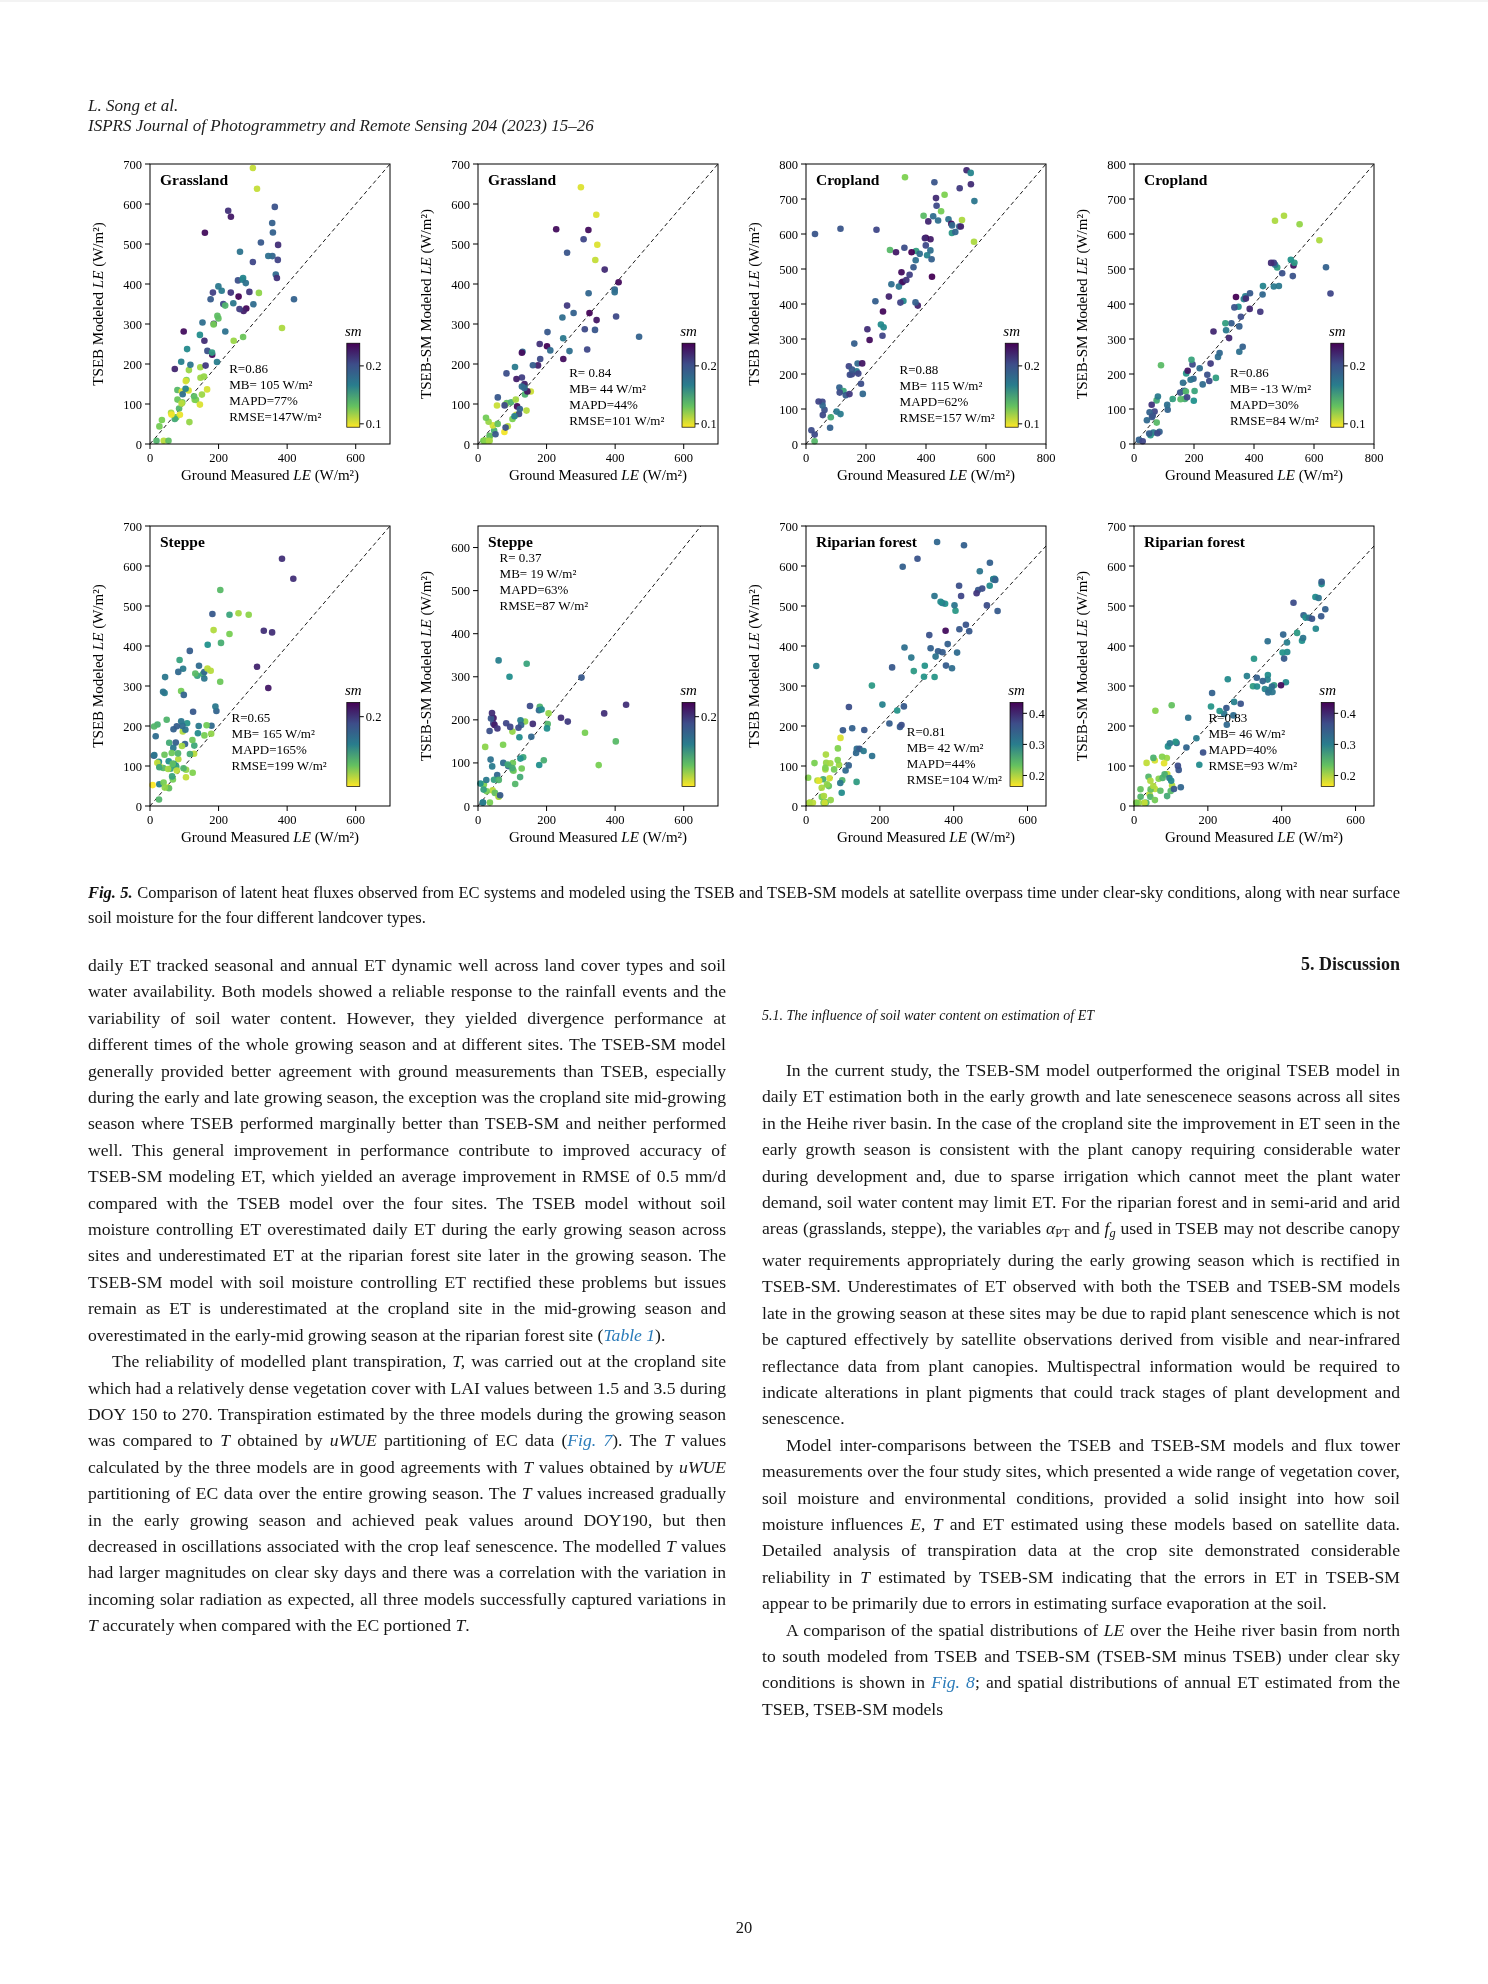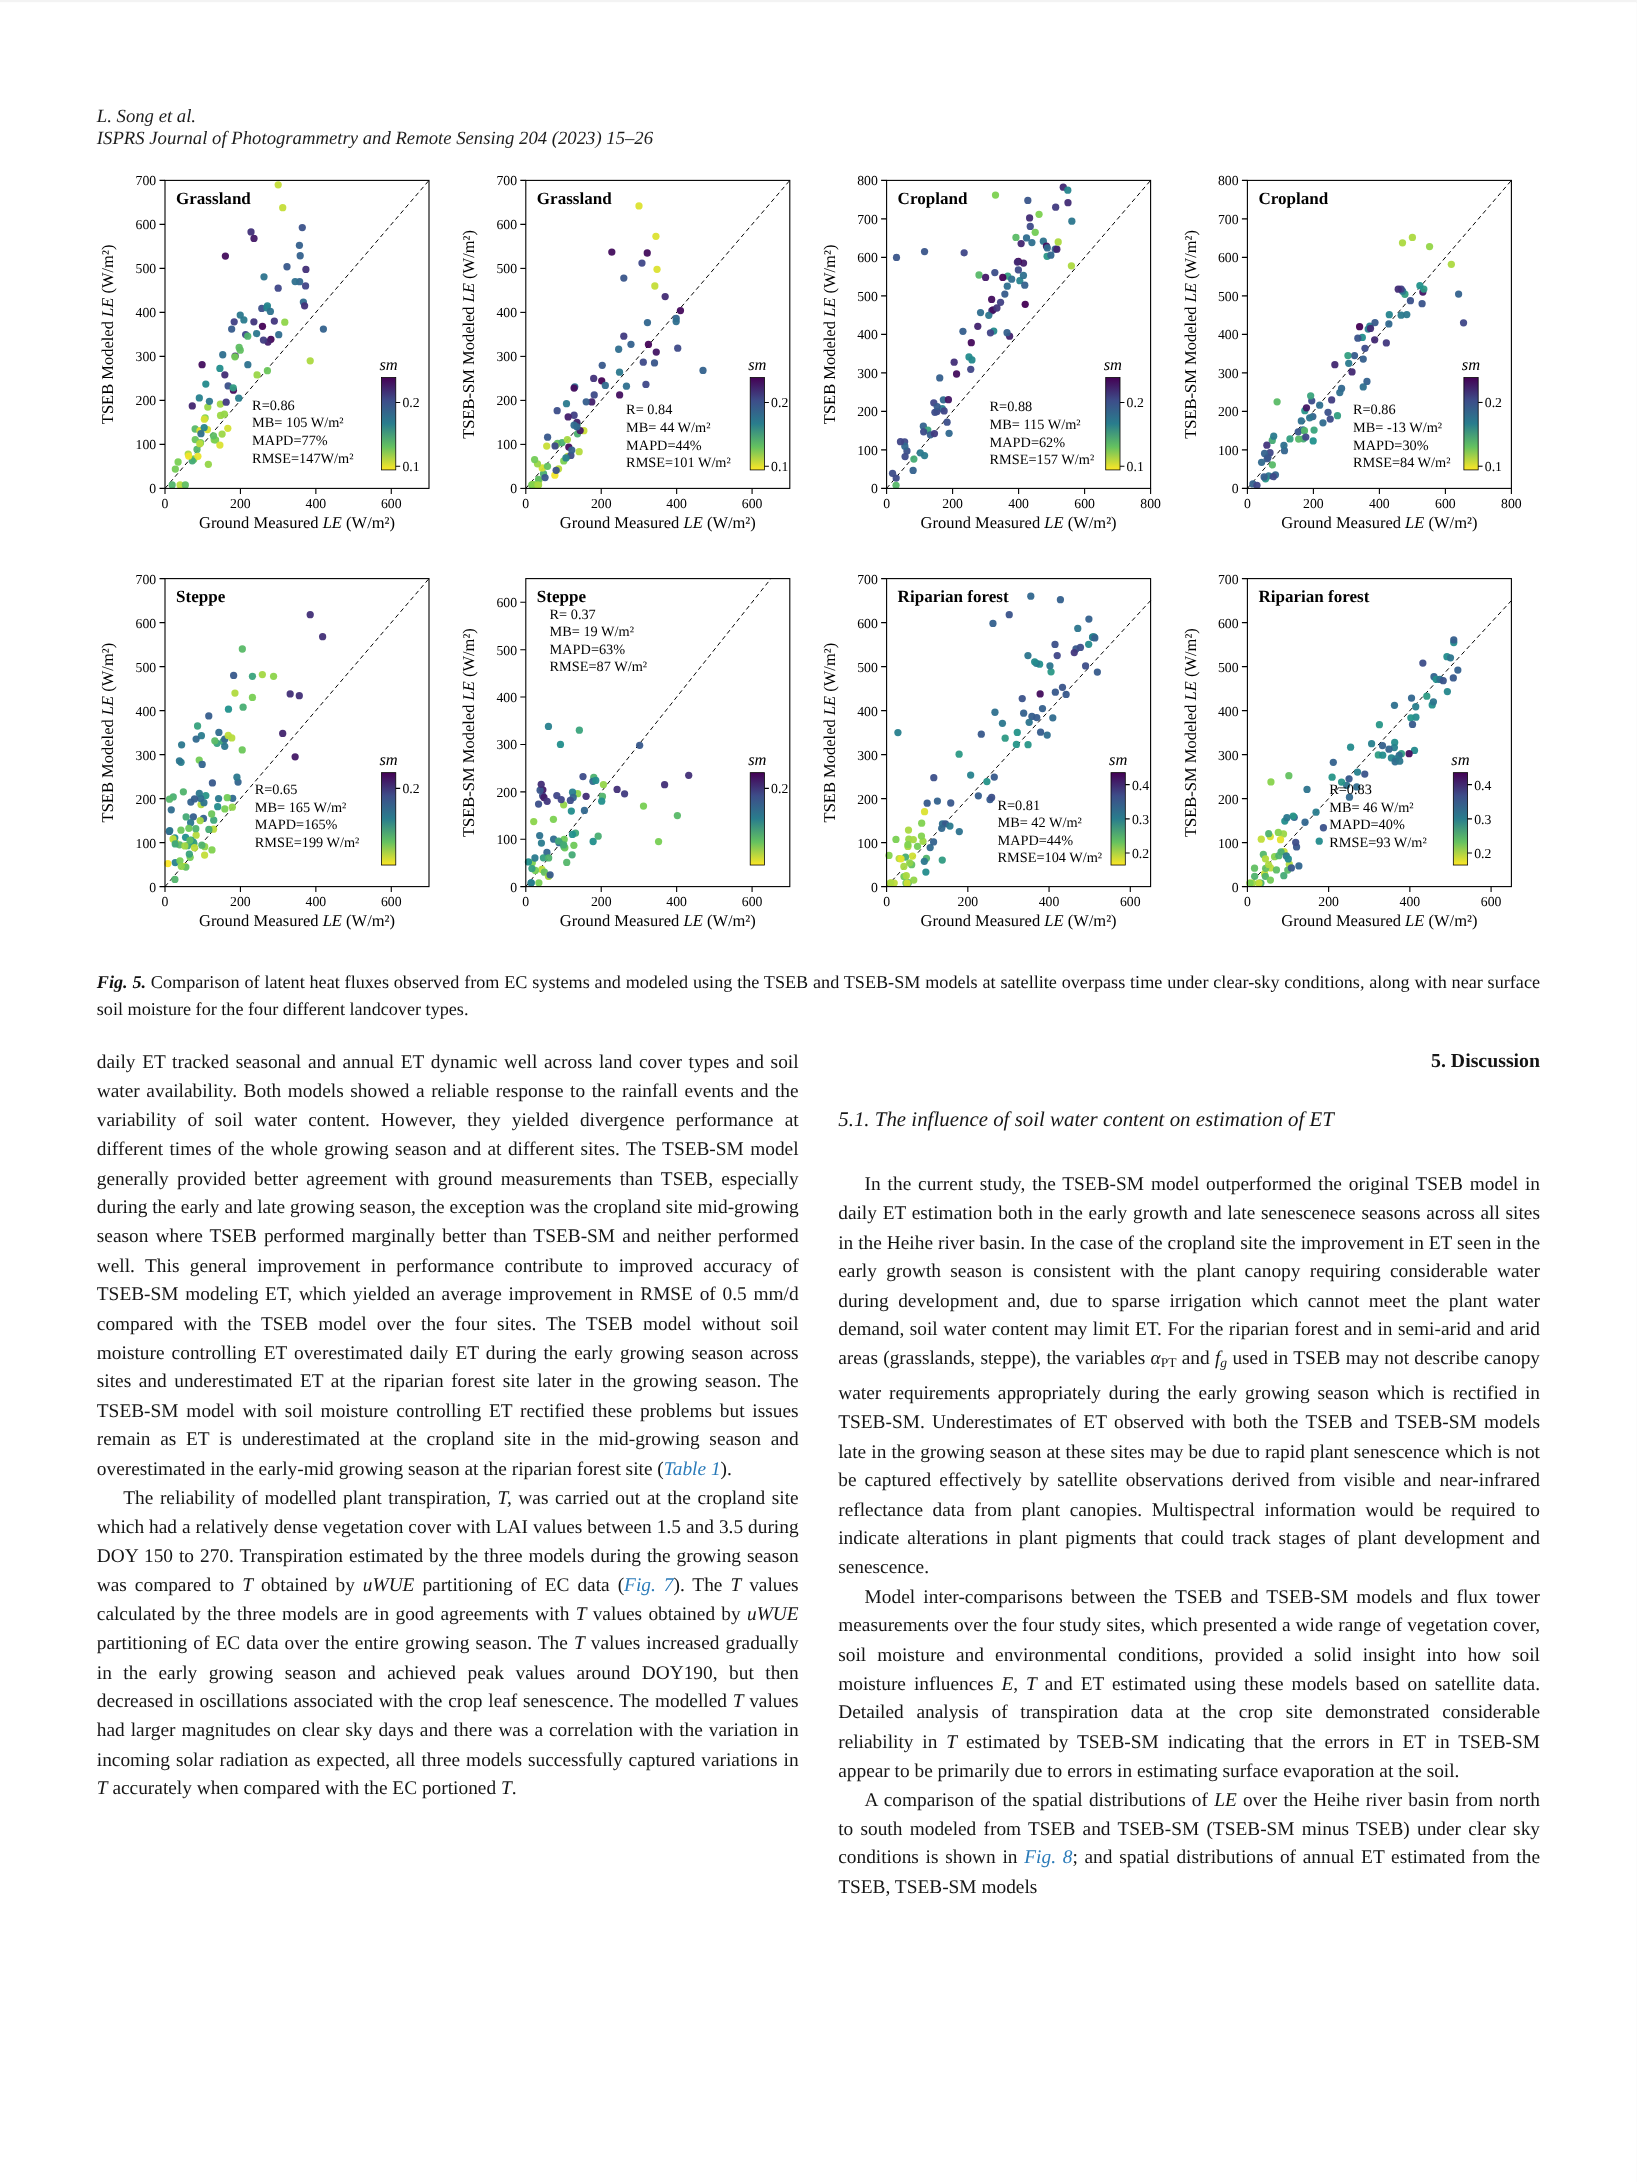--- a/index.html
+++ b/index.html
@@ -10,21 +10,21 @@
           justify-content:space-between;font-style:italic;font-size:17px;color:#1d1d1d;flex-direction:column;}
   .figure{position:absolute;top:128px;left:88px;width:1312px;}
   #plots{display:grid;grid-template-columns:repeat(4,328px);}
   #plots svg{display:block;}
   .caption{margin:26px 0 0 0;font-size:16.5px;line-height:25px;text-align:justify;color:#111;}
   .columns{position:absolute;top:950px;left:88px;width:1312px;display:grid;
            grid-template-columns:1fr 1fr;column-gap:36px;}
   .blk-p{margin:0;font-size:17.6px;line-height:26.4px;text-align:justify;}
   .blk-p.indent{text-indent:24px;}
   .blk-h2{margin:2px 0 33px 0;font-size:18px;font-weight:bold;text-align:right;}
-  .blk-h3{margin:0 0 33px 0;font-size:19px;font-style:italic;}
+  .blk-h3{margin:0 0 33px 0;font-size:14px;font-style:italic;}
   .seg-i{font-style:italic;}
   .seg-b{font-weight:bold;font-style:italic;}
   .seg-link{color:var(--link,#2b7bb9);font-style:italic;}
   .seg-sub{font-size:0.7em;vertical-align:-0.25em;}
   .seg-isub{font-size:0.7em;vertical-align:-0.25em;font-style:italic;}
   .pageno{position:absolute;top:1916px;left:0;width:100%;text-align:center;font-size:16.5px;}
 </style>
 </head>
 <body>
 
@@ -1143,13 +1143,14 @@
       </div>
     <div class="col">
         <div class="blk-h2"><span>5. Discussion</span></div>
         <div class="blk-h3"><span>5.1. The influence of soil water content on estimation of ET</span></div>
         <p class="blk-p indent"><span>In the current study, the TSEB-SM model outperformed the original TSEB model in daily ET estimation both in the early growth and late senescenece seasons across all sites in the Heihe river basin. In the case of the cropland site the improvement in ET seen in the early growth season is consistent with the plant canopy requiring considerable water during development and, due to sparse irrigation which cannot meet the plant water demand, soil water content may limit ET. For the riparian forest and in semi-arid and arid areas (grasslands, steppe), the variables </span><span class="seg-i">α</span><span class="seg-sub">PT</span><span> and </span><span class="seg-i">f</span><span class="seg-isub">g</span><span> used in TSEB may not describe canopy water requirements appropriately during the early growing season which is rectified in TSEB-SM. Underestimates of ET observed with both the TSEB and TSEB-SM models late in the growing season at these sites may be due to rapid plant senescence which is not be captured effectively by satellite observations derived from visible and near-infrared reflectance data from plant canopies. Multispectral information would be required to indicate alterations in plant pigments that could track stages of plant development and senescence.</span></p>
         <p class="blk-p indent"><span>Model inter-comparisons between the TSEB and TSEB-SM models and flux tower measurements over the four study sites, which presented a wide range of vegetation cover, soil moisture and environmental conditions, provided a solid insight into how soil moisture influences </span><span class="seg-i">E</span><span>, </span><span class="seg-i">T</span><span> and ET estimated using these models based on satellite data. Detailed analysis of transpiration data at the crop site demonstrated considerable reliability in </span><span class="seg-i">T</span><span> estimated by TSEB-SM indicating that the errors in ET in TSEB-SM appear to be primarily due to errors in estimating surface evaporation at the soil.</span></p>
         <p class="blk-p indent"><span>A comparison of the spatial distributions of </span><span class="seg-i">LE</span><span> over the Heihe river basin from north to south modeled from TSEB and TSEB-SM (TSEB-SM minus TSEB) under clear sky conditions is shown in </span><span class="seg-link">Fig. 8</span><span>; and spatial distributions of annual ET estimated from the TSEB, TSEB-SM models</span></p>
       </div>
   </div>
 
+  <div class="pageno">20</div>
 </div>
 
 </body></html>

